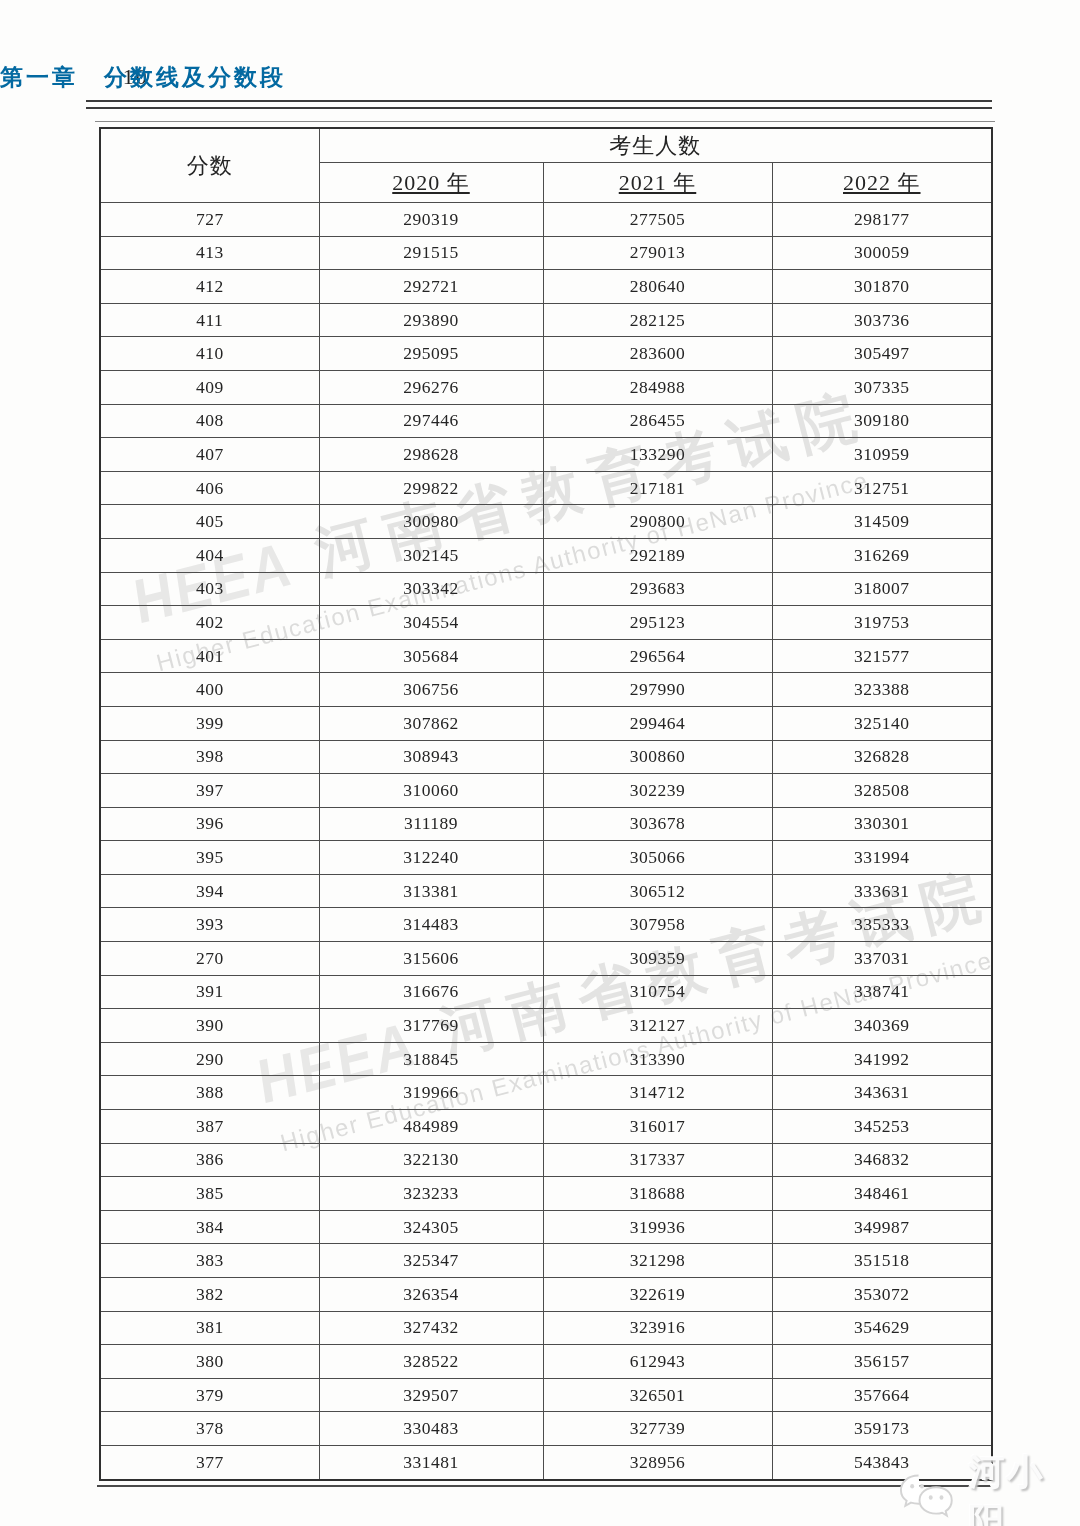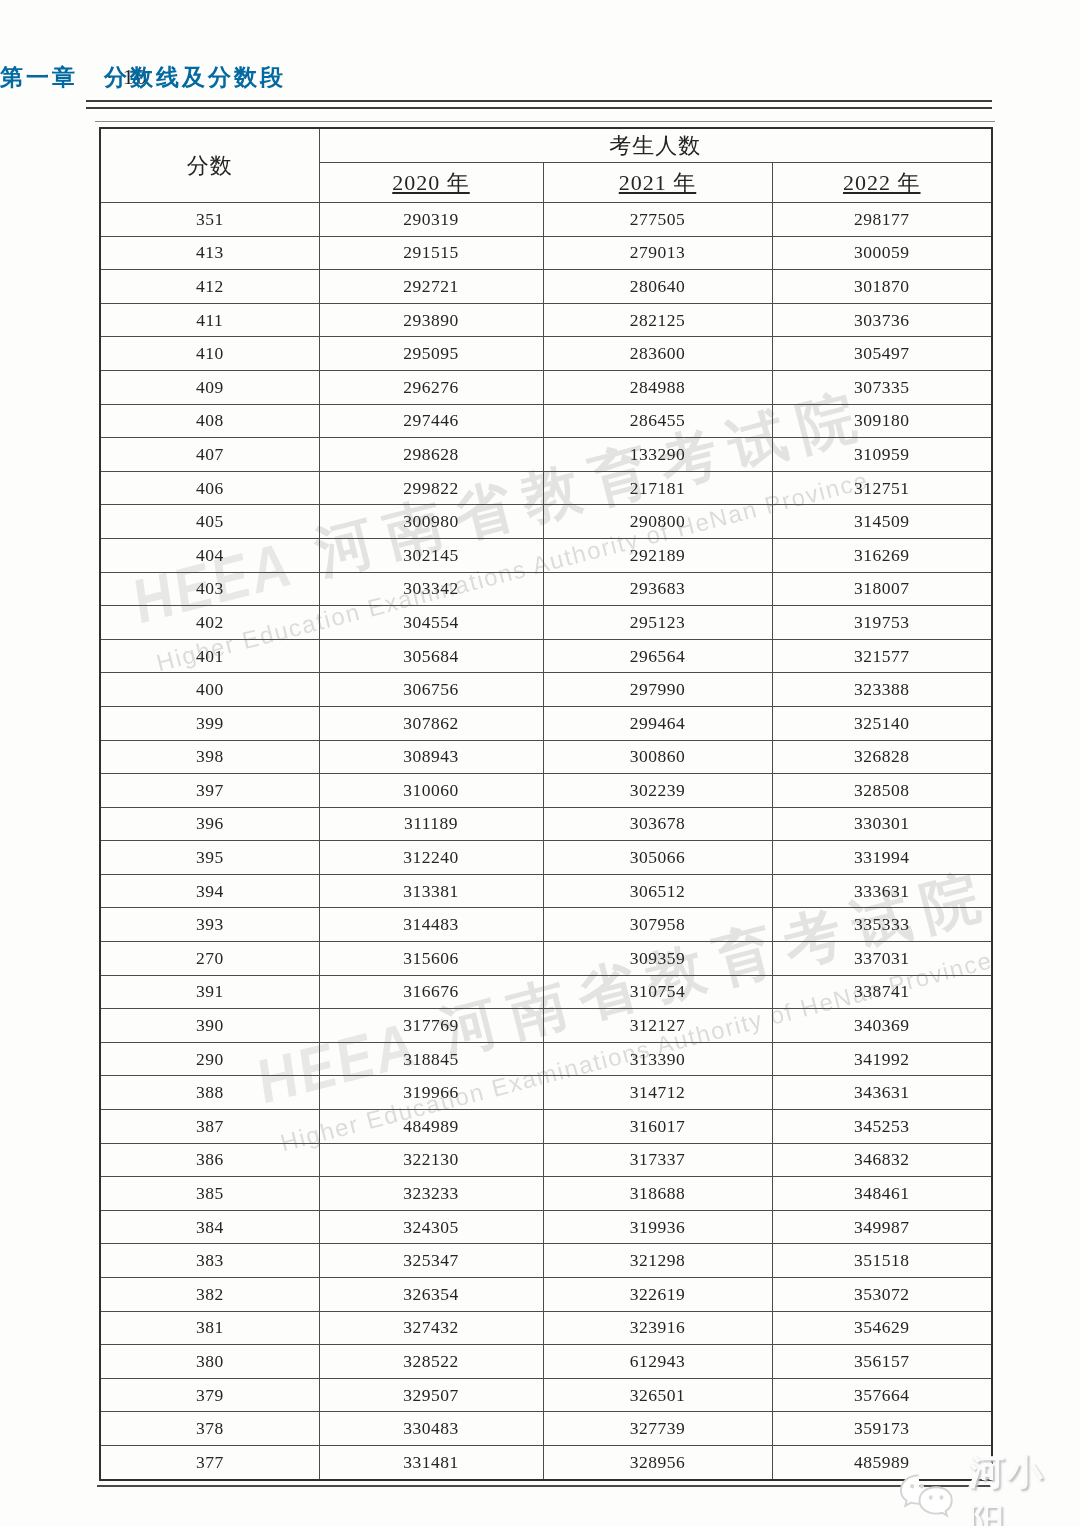--- a/index.html
+++ b/index.html
@@ -131,21 +131,21 @@
           <th colspan="3">考生人数</th>
         </tr>
         <tr class="h2">
           <th>2020 年</th>
           <th>2021 年</th>
           <th>2022 年</th>
         </tr>
       </thead>
       <tbody>
           <tr>
-            <td>351</td>
+            <td>727</td>
             <td>290319</td>
             <td>277505</td>
             <td>298177</td>
           </tr>
           <tr>
             <td>413</td>
             <td>291515</td>
             <td>279013</td>
             <td>300059</td>
           </tr>
@@ -356,21 +356,21 @@
           <tr>
             <td>378</td>
             <td>330483</td>
             <td>327739</td>
             <td>359173</td>
           </tr>
           <tr>
             <td>377</td>
             <td>331481</td>
             <td>328956</td>
-            <td>485989</td>
+            <td>543843</td>
           </tr>
         </tbody>
     </table>
   </div>
 
   <div class="footer-brand">
     <svg class="brand-icon" width="62" height="52" viewBox="0 0 62 52">
       <g fill="#ffffff" stroke="#d4d4d4" stroke-width="2">
         <path d="M21 4 C10 4 3 11 3 19 c0 4.5 2.2 8.2 5.8 10.8 L7.5 35 l5.8-3.2 c2.3.7 5 1.1 7.7 1.1 1 0 2-.06 3-.17"></path>
         <path d="M39 16 c-10 0-17 6-17 13.5 0 7.4 7 13.5 17 13.5 2.2 0 4.4-.3 6.3-.9 L50 45 l-1.2-4.5 C52.6 38 55 34 55 29.5 55 22 48.9 16 39 16 Z"></path>

